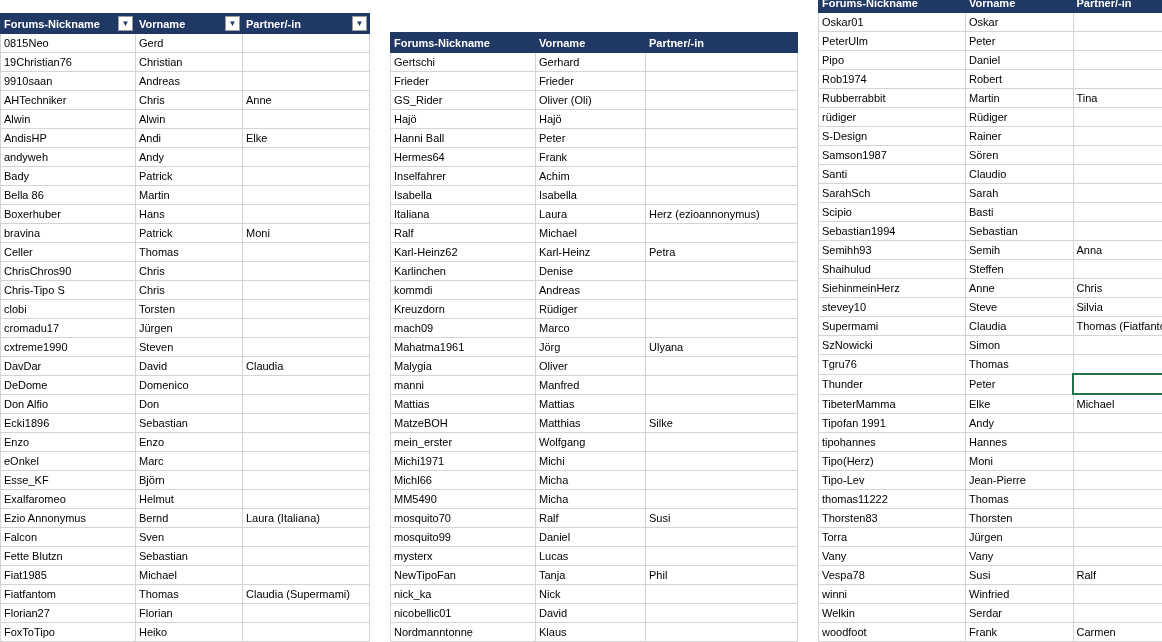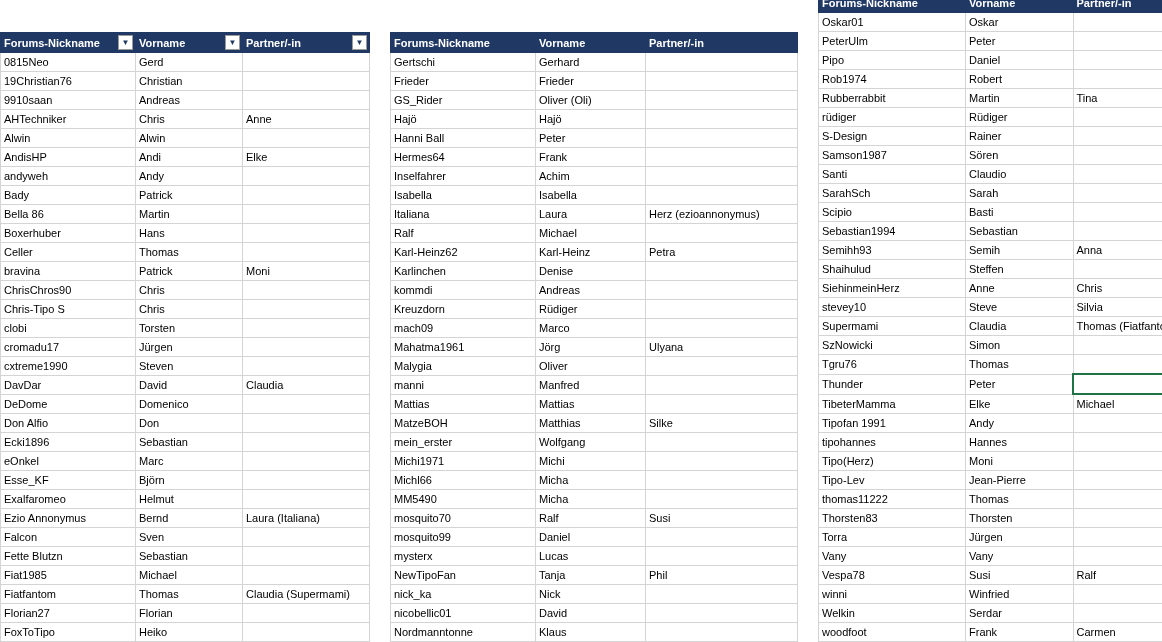--- a/index.html
+++ b/index.html
@@ -167,30 +167,30 @@
             <td class="c0">Bella 86</td>
             <td class="c1">Martin</td>
             <td class="c2"></td>
           </tr>
           <tr>
             <td class="c0">Boxerhuber</td>
             <td class="c1">Hans</td>
             <td class="c2"></td>
           </tr>
           <tr>
-            <td class="c0">Celler</td>
-            <td class="c1">Thomas</td>
-            <td class="c2"></td>
-          </tr>
-          <tr>
             <td class="c0">bravina</td>
             <td class="c1">Patrick</td>
             <td class="c2">Moni</td>
           </tr>
           <tr>
+            <td class="c0">Celler</td>
+            <td class="c1">Thomas</td>
+            <td class="c2"></td>
+          </tr>
+          <tr>
             <td class="c0">ChrisChros90</td>
             <td class="c1">Chris</td>
             <td class="c2"></td>
           </tr>
           <tr>
             <td class="c0">Chris-Tipo S</td>
             <td class="c1">Chris</td>
             <td class="c2"></td>
           </tr>
           <tr>
@@ -219,20 +219,25 @@
             <td class="c2"></td>
           </tr>
           <tr>
             <td class="c0">Don Alfio</td>
             <td class="c1">Don</td>
             <td class="c2"></td>
           </tr>
           <tr>
             <td class="c0">Ecki1896</td>
             <td class="c1">Sebastian</td>
+            <td class="c2"></td>
+          </tr>
+          <tr>
+            <td class="c0">Enzo</td>
+            <td class="c1">Enzo</td>
             <td class="c2"></td>
           </tr>
           <tr>
             <td class="c0">eOnkel</td>
             <td class="c1">Marc</td>
             <td class="c2"></td>
           </tr>
           <tr>
             <td class="c0">Esse_KF</td>
             <td class="c1">Björn</td>

